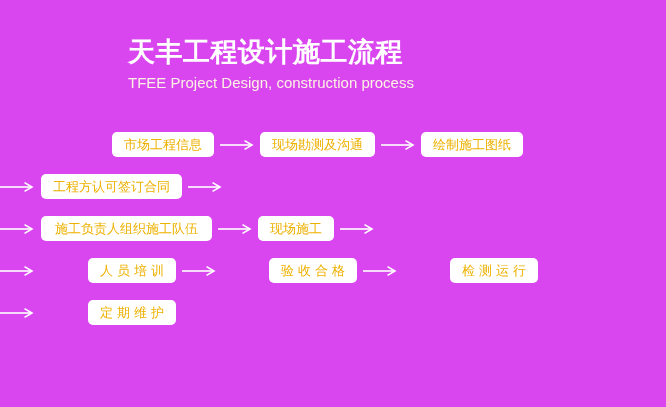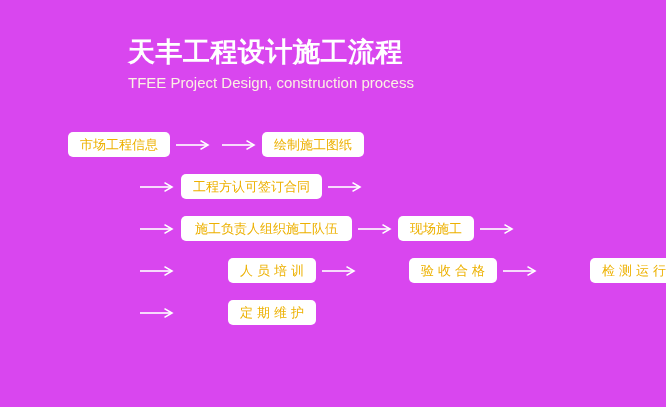--- a/index.html
+++ b/index.html
@@ -52,25 +52,24 @@
     position: absolute;
     left: 0;
     top: 131px;
     width: 666px;
   }
   .flow-row {
     display: flex;
     align-items: center;
     height: 27px;
     margin-bottom: 15px;
-    padding-left: 140px;
     box-sizing: border-box;
   }
   .flow-row.row-indent-first {
-    padding-left: 68px;
+    padding-left: 112px;
   }
 
   
   .pill {
     display: inline-flex;
     align-items: center;
     justify-content: center;
     background: #ffffff;
     color: #edb100;
     border-radius: 5px;
@@ -120,20 +119,21 @@
 
   <div id="flow">
       <div class="flow-row row-indent-first">
         <span class="pill">市场工程信息</span>
         <span class="arrow">
           <svg width="34" height="12" viewBox="0 0 34 12" aria-hidden="true">
             <line x1="0" y1="6" x2="31" y2="6" stroke="#ffffff" stroke-width="1.6"></line>
             <polyline points="24.5,1.6 32,6 24.5,10.4" fill="none" stroke="#ffffff" stroke-width="1.6" stroke-linejoin="miter" stroke-linecap="butt"></polyline>
           </svg>
         </span>
+        <span class="pill">现场勘测及沟通</span>
         <span class="arrow">
           <svg width="34" height="12" viewBox="0 0 34 12" aria-hidden="true">
             <line x1="0" y1="6" x2="31" y2="6" stroke="#ffffff" stroke-width="1.6"></line>
             <polyline points="24.5,1.6 32,6 24.5,10.4" fill="none" stroke="#ffffff" stroke-width="1.6" stroke-linejoin="miter" stroke-linecap="butt"></polyline>
           </svg>
         </span>
         <span class="pill">绘制施工图纸</span>
       </div>
       <div class="flow-row">
         <span class="arrow lead">

